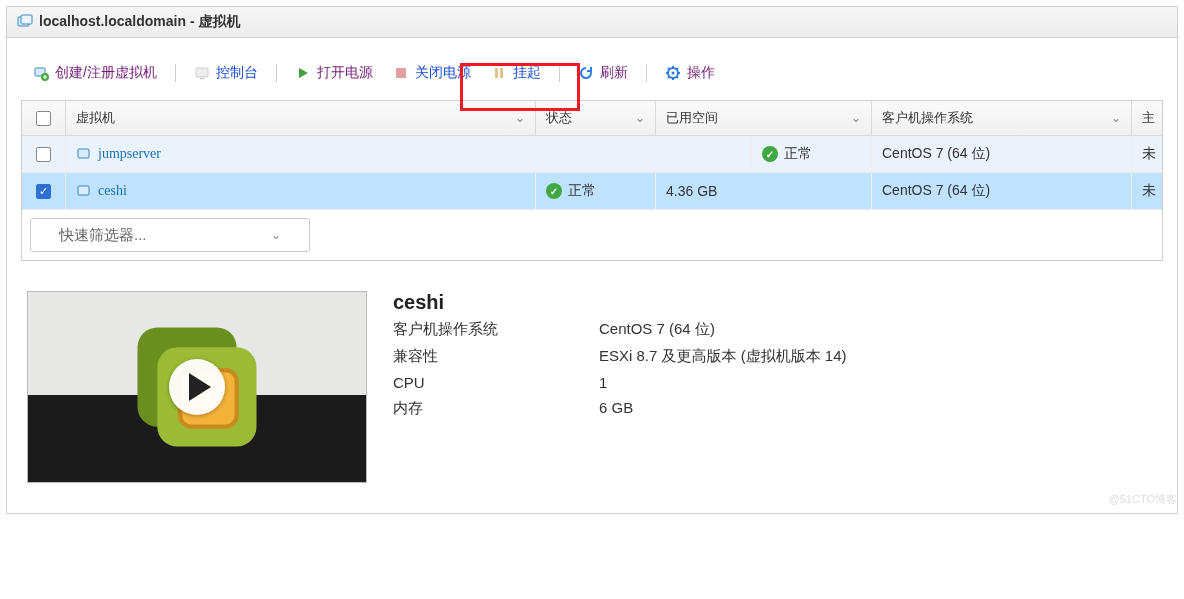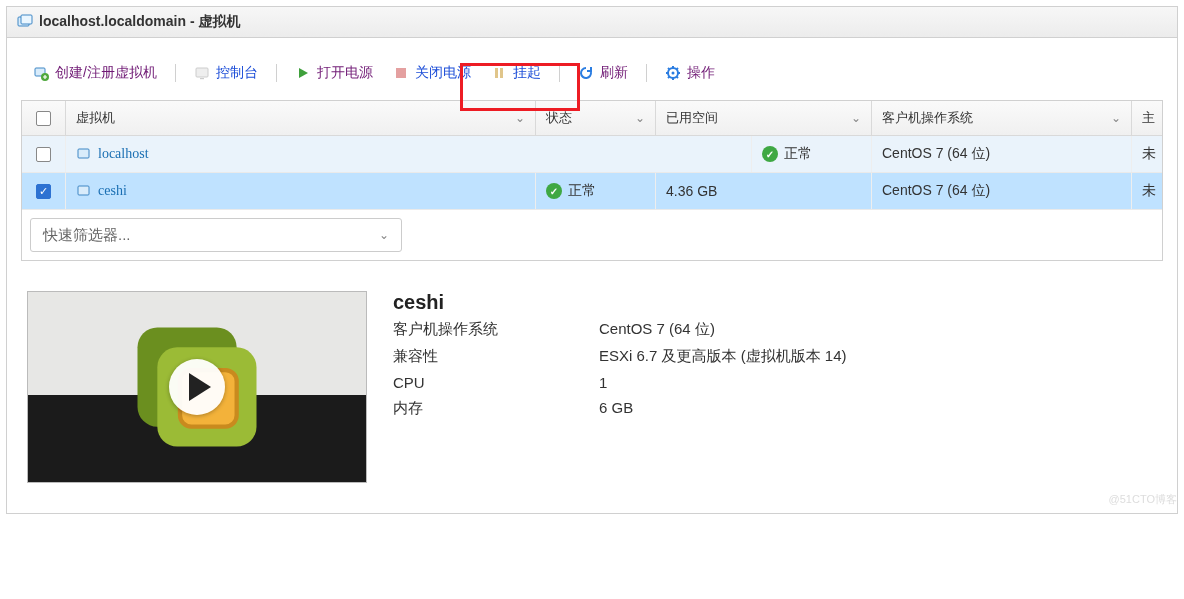--- a/index.html
+++ b/index.html
@@ -27,21 +27,21 @@
 .row { display: flex; border-bottom: 1px solid #eaeaea; align-items: stretch; }
 .row.hov { background: #eaf3fb; }
 .row.sel { background: #bfe2ff; }
 .td { padding: 9px 10px; border-right: 1px solid #eee; display: flex; align-items: center; gap: 6px; font-size: 14px; color: #333; }
 .td:last-child { border-right: none; }
 .td.link { color: #1a6fb3; }
 .chk { width: 15px; height: 15px; border: 1px solid #888; border-radius: 2px; background: #fff; display: inline-flex; align-items: center; justify-content: center; }
 .chk.on { background: #2d72d2; border-color: #2d72d2; color: #fff; font-size: 11px; }
 .ok-badge { width: 16px; height: 16px; border-radius: 50%; background: #3fa843; display: inline-flex; align-items: center; justify-content: center; color: #fff; font-size: 10px; font-weight: bold; }
 .table-footer { padding: 8px; }
-.filter-sel { width: 372px; height: 34px; border: 1px solid #ccc; border-radius: 3px; display: flex; align-items: center; justify-content: space-between; padding: 0 12px; color: #666; font-size: 15px; background: #fff; }
+.filter-sel { width: 280px; height: 34px; border: 1px solid #ccc; border-radius: 3px; display: flex; align-items: center; justify-content: space-between; padding: 0 28px; color: #666; font-size: 15px; background: #fff; }
 .detail-area { display: flex; gap: 26px; padding: 30px 6px 20px 6px; }
 .thumb { width: 340px; height: 192px; background: #1b1b1b; position: relative; border: 1px solid #bbb; overflow: hidden; }
 .thumb-top { position:absolute; inset:0 0 46% 0; background:#e7e7e5; }
 .vmware-logo { position:absolute; left:50%; top:50%; transform:translate(-50%,-50%); }
 .play-badge { position:absolute; left:50%; top:50%; transform:translate(-50%,-50%); width:56px; height:56px; border-radius:50%; background:rgba(255,255,255,.95); display:flex; align-items:center; justify-content:center; box-shadow:0 1px 4px rgba(0,0,0,.3); }
 .play-tri2 { width:0; height:0; border-top:14px solid transparent; border-bottom:14px solid transparent; border-left:22px solid #222; margin-left:6px; }
 .detail-info { flex:1; }
 .detail-title { font-size:20px; font-weight:bold; color:#222; margin-bottom:2px; }
 .info-row { display:flex; padding:4px 0; }
 .info-label { width:206px; color:#333; font-size:15px; }
@@ -161,21 +161,21 @@
       </div>
 
       <div class="row hov">
         <div class="td col-chk">
             <span class="chk"></span>
           </div>
         <div class="td col-name link">
           <svg class="vm-icon-svg" viewBox="0 0 16 16">
               <rect x="2" y="3" width="11" height="9" rx="1" fill="#d9ecfb" stroke="#3f87c5"></rect>
             </svg>
-          <span>localhost</span>
+          <span>jumpserver</span>
         </div>
         <div class="td col-status">
             <span class="ok-badge">✓</span>
             <span>正常</span>
           </div>
         <div class="td col-os">CentOS 7 (64 位)</div>
         <div class="td col-host">未</div>
       </div>
 
       <div class="row sel">
@@ -218,21 +218,21 @@
           </div>
       </div>
       <div class="detail-info">
         <div class="detail-title">ceshi</div>
         <div class="info-row">
             <div class="info-label">客户机操作系统</div>
             <div class="info-value">CentOS 7 (64 位)</div>
           </div>
         <div class="info-row">
             <div class="info-label">兼容性</div>
-            <div class="info-value">ESXi 6.7 及更高版本 (虚拟机版本 14)</div>
+            <div class="info-value">ESXi 8.7 及更高版本 (虚拟机版本 14)</div>
           </div>
         <div class="info-row">
             <div class="info-label">CPU</div>
             <div class="info-value">1</div>
           </div>
         <div class="info-row">
             <div class="info-label">内存</div>
             <div class="info-value">6 GB</div>
           </div>
       </div>

